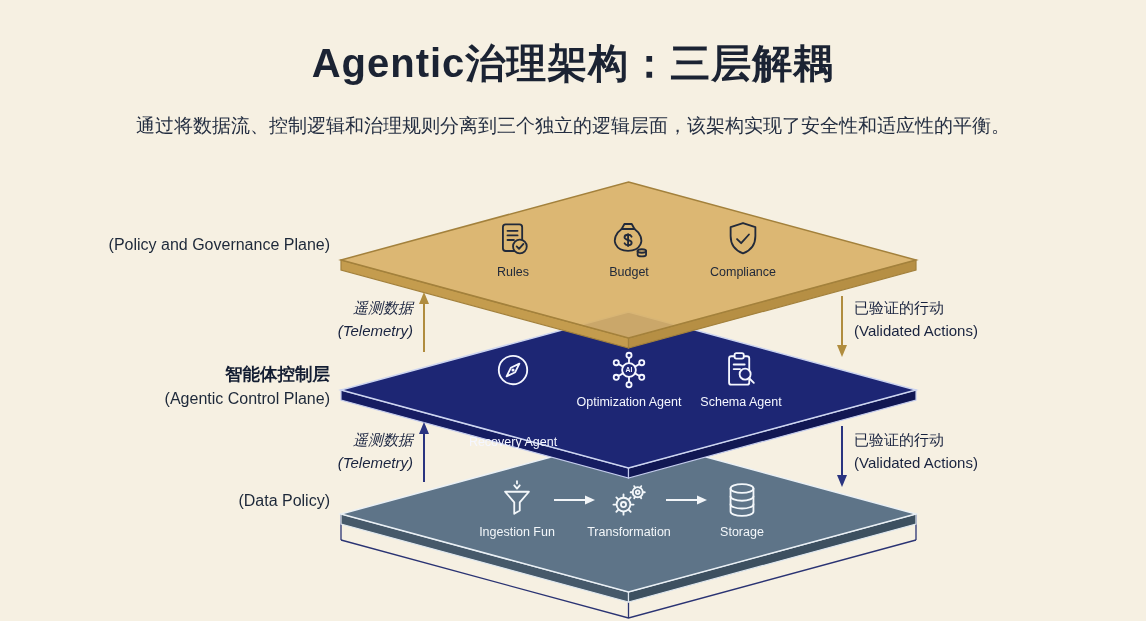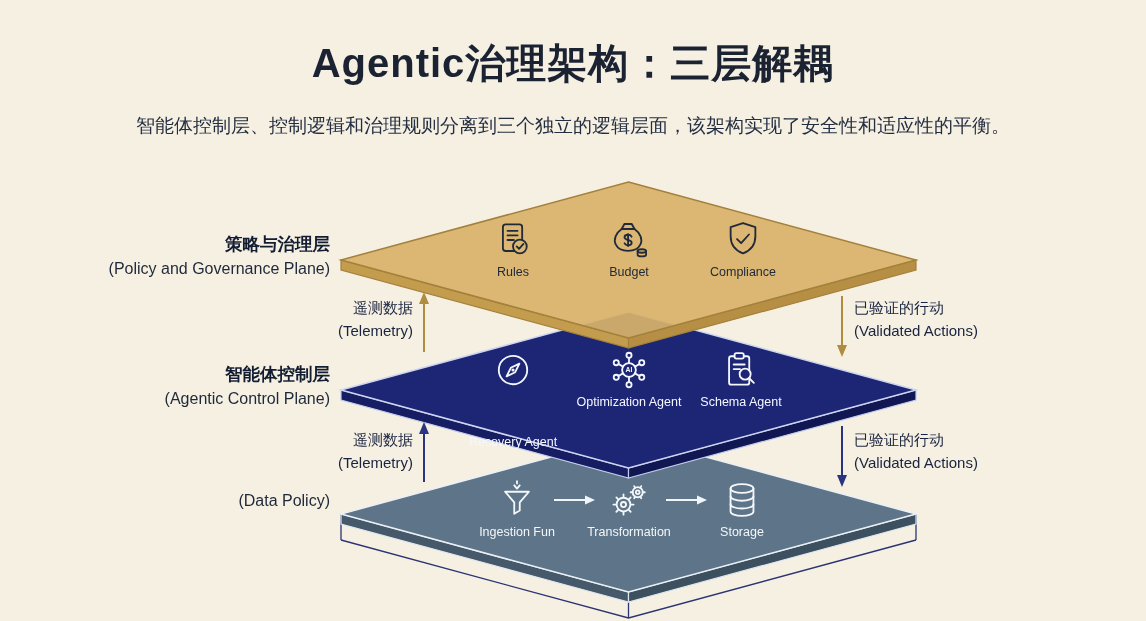--- a/index.html
+++ b/index.html
@@ -7,38 +7,38 @@
   body { font-family:"Liberation Sans","DejaVu Sans",sans-serif; }
   .canvas { position:relative; width:1146px; height:621px; margin:0 auto; background:#f6f0e2; overflow:hidden; }
   .title { position:absolute; top:36px; left:0; width:100%; text-align:center; font-size:40px; font-weight:700; color:#1b2333; letter-spacing:1px; }
   .subtitle { position:absolute; top:113px; left:0; width:100%; text-align:center; font-size:19px; color:#242e41; }
   .scene { position:absolute; left:0; top:0; width:1146px; height:621px; }
   .side-label { position:absolute; left:40px; width:290px; text-align:right; color:#131d32; }
   .side-label .zh { font-size:17.5px; font-weight:700; }
   .side-label .en { font-size:16px; margin-top:4px; color:#1d2839; }
   .flow-label { position:absolute; width:155px; font-size:15px; color:#19233f; line-height:1.5; }
   .flow-label .en { font-size:15px; }
-  .flow-label.right { text-align:right; }
+  .flow-label.right { text-align:right;font-style:italic; }
   .item { position:absolute; width:132px; display:flex; flex-direction:column; align-items:center; }
   .item svg.ic { width:44px; height:44px; fill:none; stroke:currentColor; stroke-width:2; stroke-linecap:round; stroke-linejoin:round; display:block; }
   .item .label { font-size:12.5px; margin-top:3px; white-space:nowrap; }
   .item.gold  { color:#222a3a; --plane:#dcb771; }
   .item.navy  { color:#f5f7ff; --plane:#1d2674; }
   .item.slate { color:#f3f7fa; --plane:#5e7488; }
   .badge { fill:var(--plane); }
   .dot { fill:currentColor; stroke:none; }
   .ai { fill:currentColor; stroke:none; font-family:"Liberation Sans",sans-serif; font-size:7.5px; font-weight:700; text-anchor:middle; }
 </style>
 </head>
 <body>
 
 <div class="canvas">
 
   <h1 class="title">Agentic治理架构：三层解耦</h1>
-  <p class="subtitle">智能体控制层、控制逻辑和治理规则分离到三个独立的逻辑层面，该架构实现了安全性和适应性的平衡。</p>
+  <p class="subtitle">通过将数据流、控制逻辑和治理规则分离到三个独立的逻辑层面，该架构实现了安全性和适应性的平衡。</p>
 
   <svg class="scene" viewBox="0 0 1146 621">
 
     <g stroke="#2a3373" stroke-width="1.3" fill="none">
       <path d="M341 514 V540"></path>
       <path d="M916 514 V540"></path>
       <path d="M628.5 592 V618"></path>
       <path d="M341 540 L628.5 618 L916 540"></path>
     </g>
 
@@ -79,21 +79,20 @@
 
     <g stroke="#f2f5f8" stroke-width="2">
       <line x1="554" y1="500" x2="586" y2="500"></line>
       <polygon points="595,500 585,495.5 585,504.5" fill="#f2f5f8" stroke="none"></polygon>
       <line x1="666" y1="500" x2="698" y2="500"></line>
       <polygon points="707,500 697,495.5 697,504.5" fill="#f2f5f8" stroke="none"></polygon>
     </g>
   </svg>
 
   <div class="side-label" style="top:232px;">
-    <div class="zh">策略与治理层</div>
     <div class="en">(Policy and Governance Plane)</div>
   </div>
   <div class="side-label" style="top:362px;">
     <div class="zh">智能体控制层</div>
     <div class="en">(Agentic Control Plane)</div>
   </div>
   <div class="side-label" style="top:488px;">
     <div class="en">(Data Policy)</div>
   </div>
 

